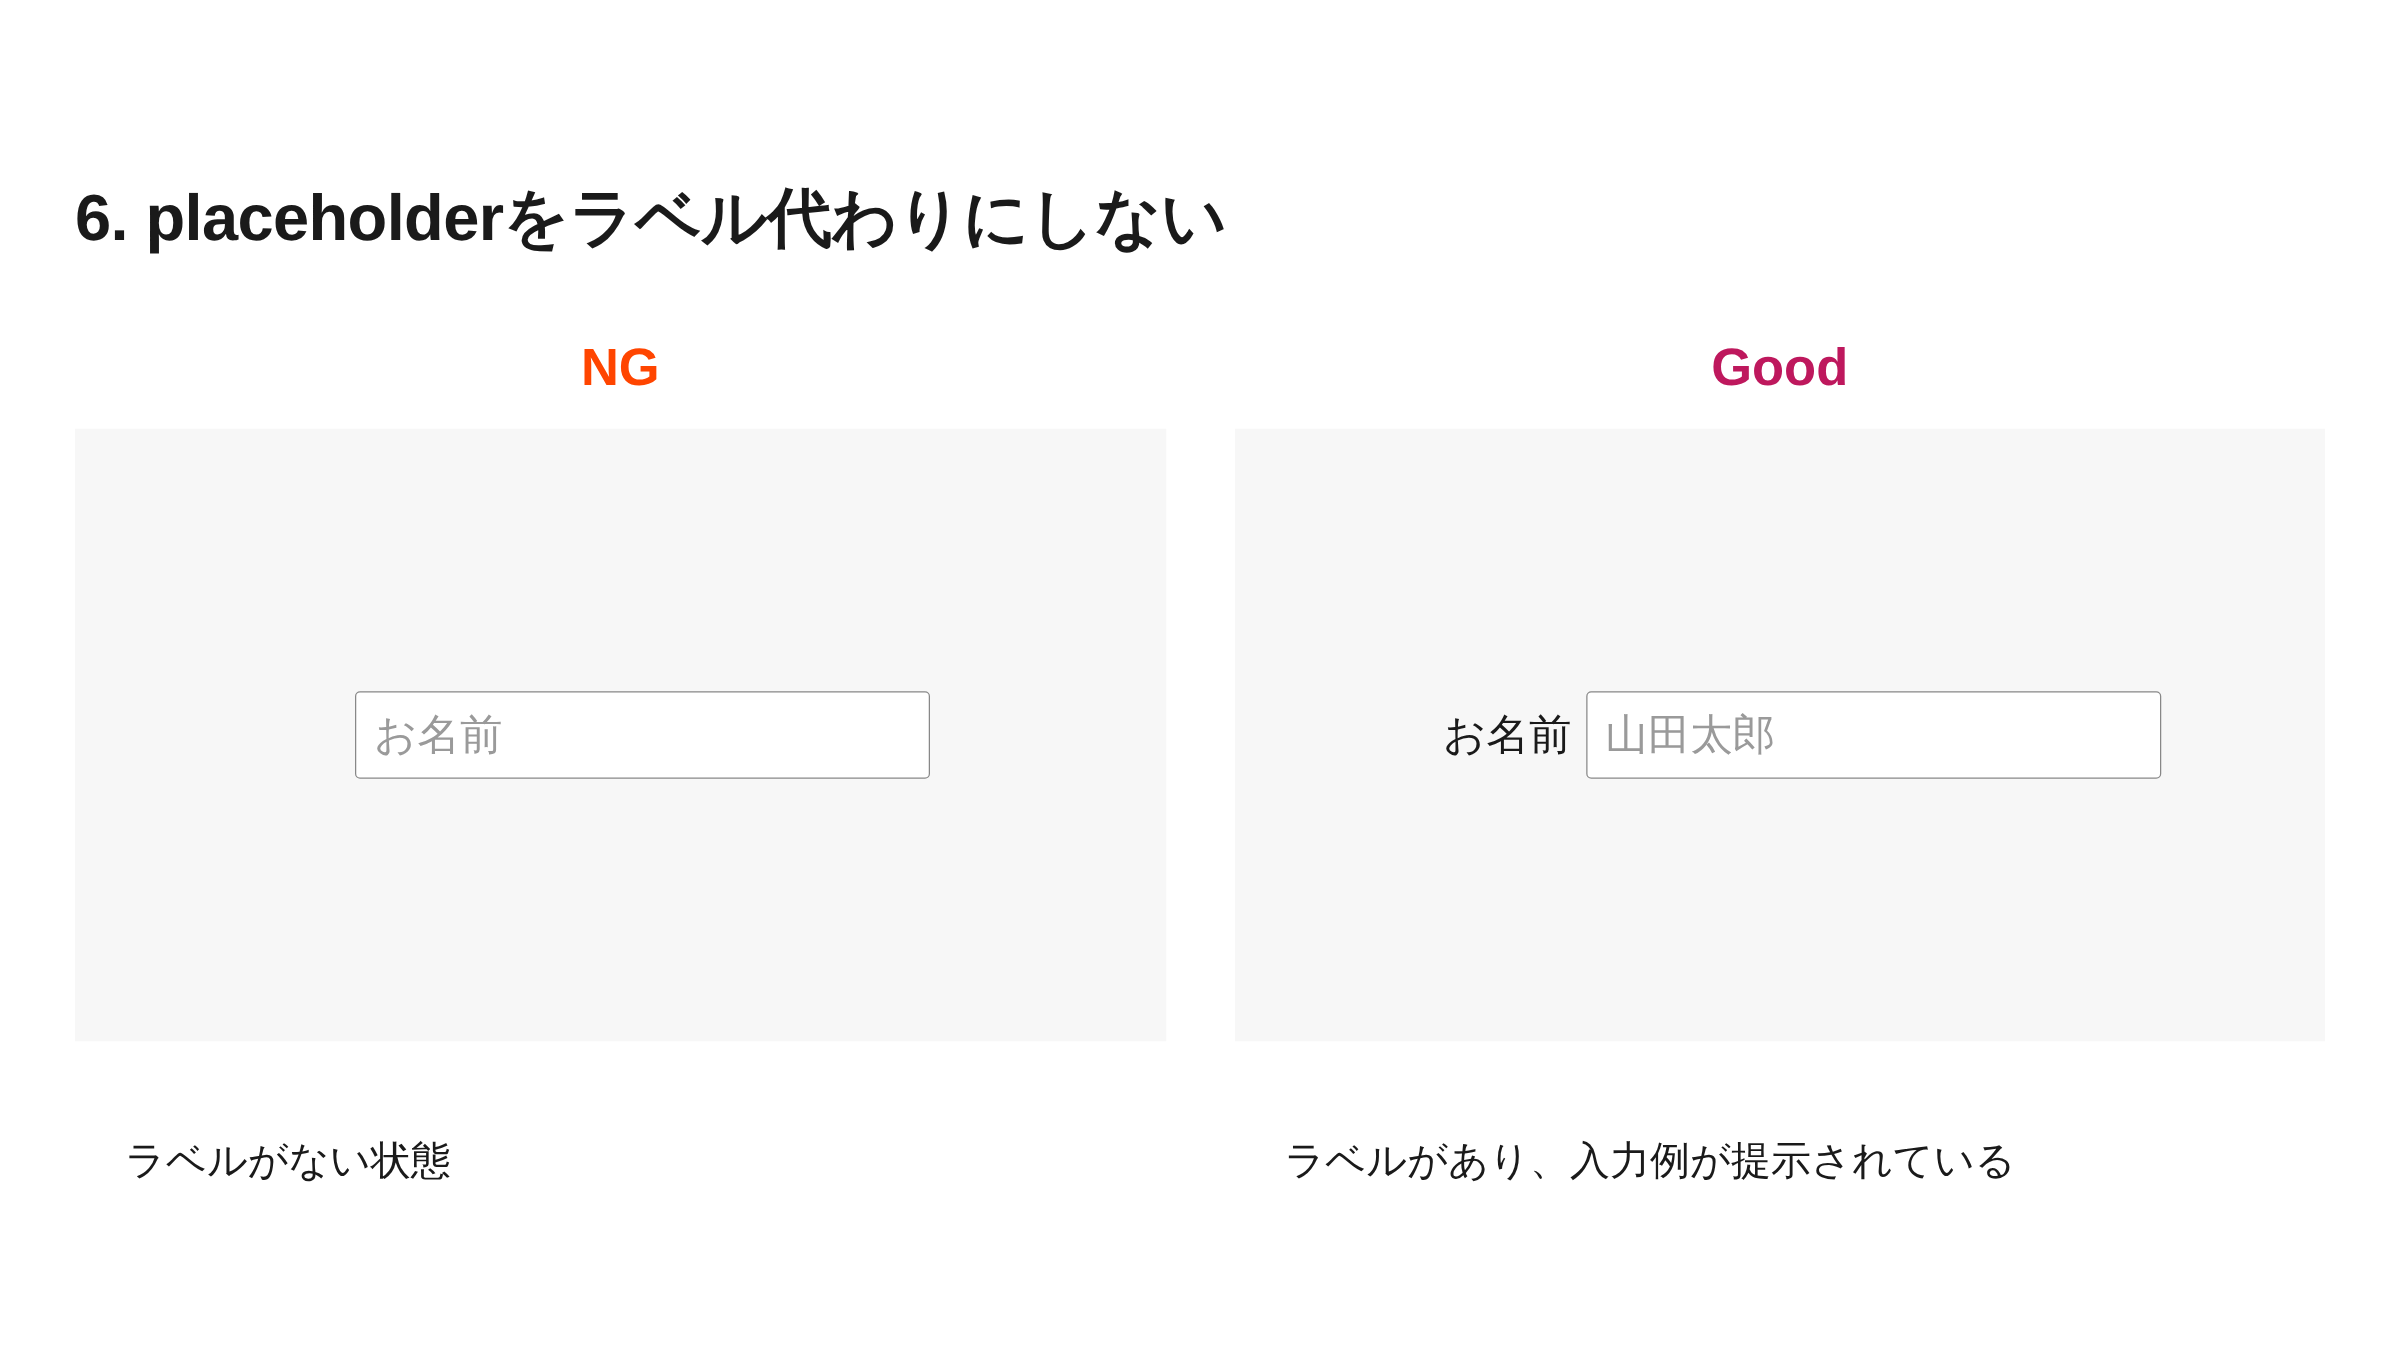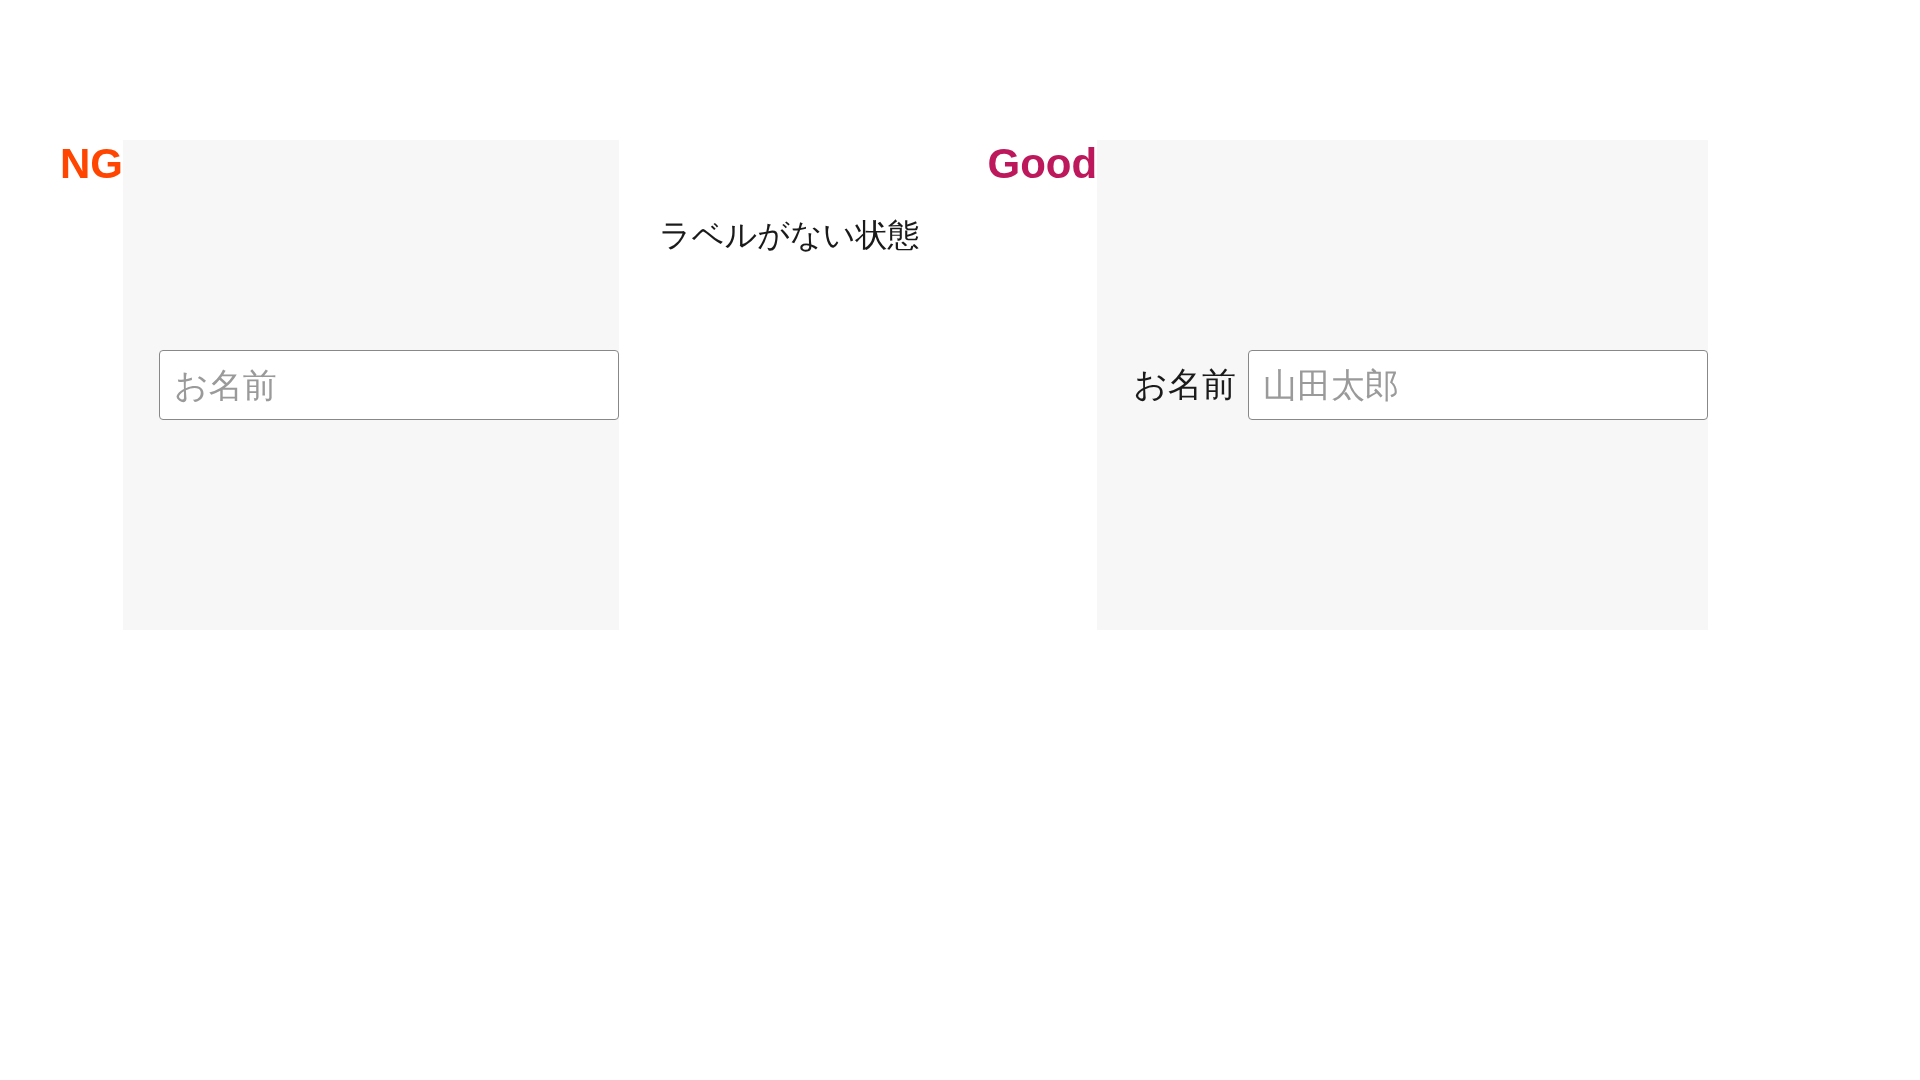--- a/index.html
+++ b/index.html
@@ -20,21 +20,21 @@
       margin-bottom: 60px;
       letter-spacing: -0.5px;
     }
     .panels {
       display: flex;
       gap: 55px;
     }
     .panel {
       flex: 1;
       display: flex;
-      flex-direction: row;
+      flex-direction: column;
     }
     .panel-label {
       font-size: 42px;
       font-weight: 700;
       text-align: center;
       margin-bottom: 25px;
     }
     .panel-label.ng { color: #FF4500; }
     .panel-label.good { color: #be185d; }
     .panel-box {
@@ -71,20 +71,21 @@
       font-size: 32px;
       color: #1a1a1a;
       margin-top: 74px;
       padding-left: 40px;
     }
   </style>
 </head>
 <body>
 
 <div class="container">
+  <h1 class="title">6. placeholderをラベル代わりにしない</h1>
 
   <div class="panels">
 
     <div class="panel">
       <div class="panel-label ng">NG</div>
       <div class="panel-box">
         <div class="field-row">
           <input type="text" placeholder="お名前" style="">
         </div>
       </div>
@@ -92,16 +93,17 @@
     </div>
 
     <div class="panel">
       <div class="panel-label good">Good</div>
       <div class="panel-box">
         <div class="field-row">
           <label class="field-label">お名前</label>
           <input type="text" placeholder="山田太郎" style="">
         </div>
       </div>
+      <div class="panel-caption">ラベルがあり、入力例が提示されている</div>
     </div>
 
   </div>
 </div>
 
 </body></html>

